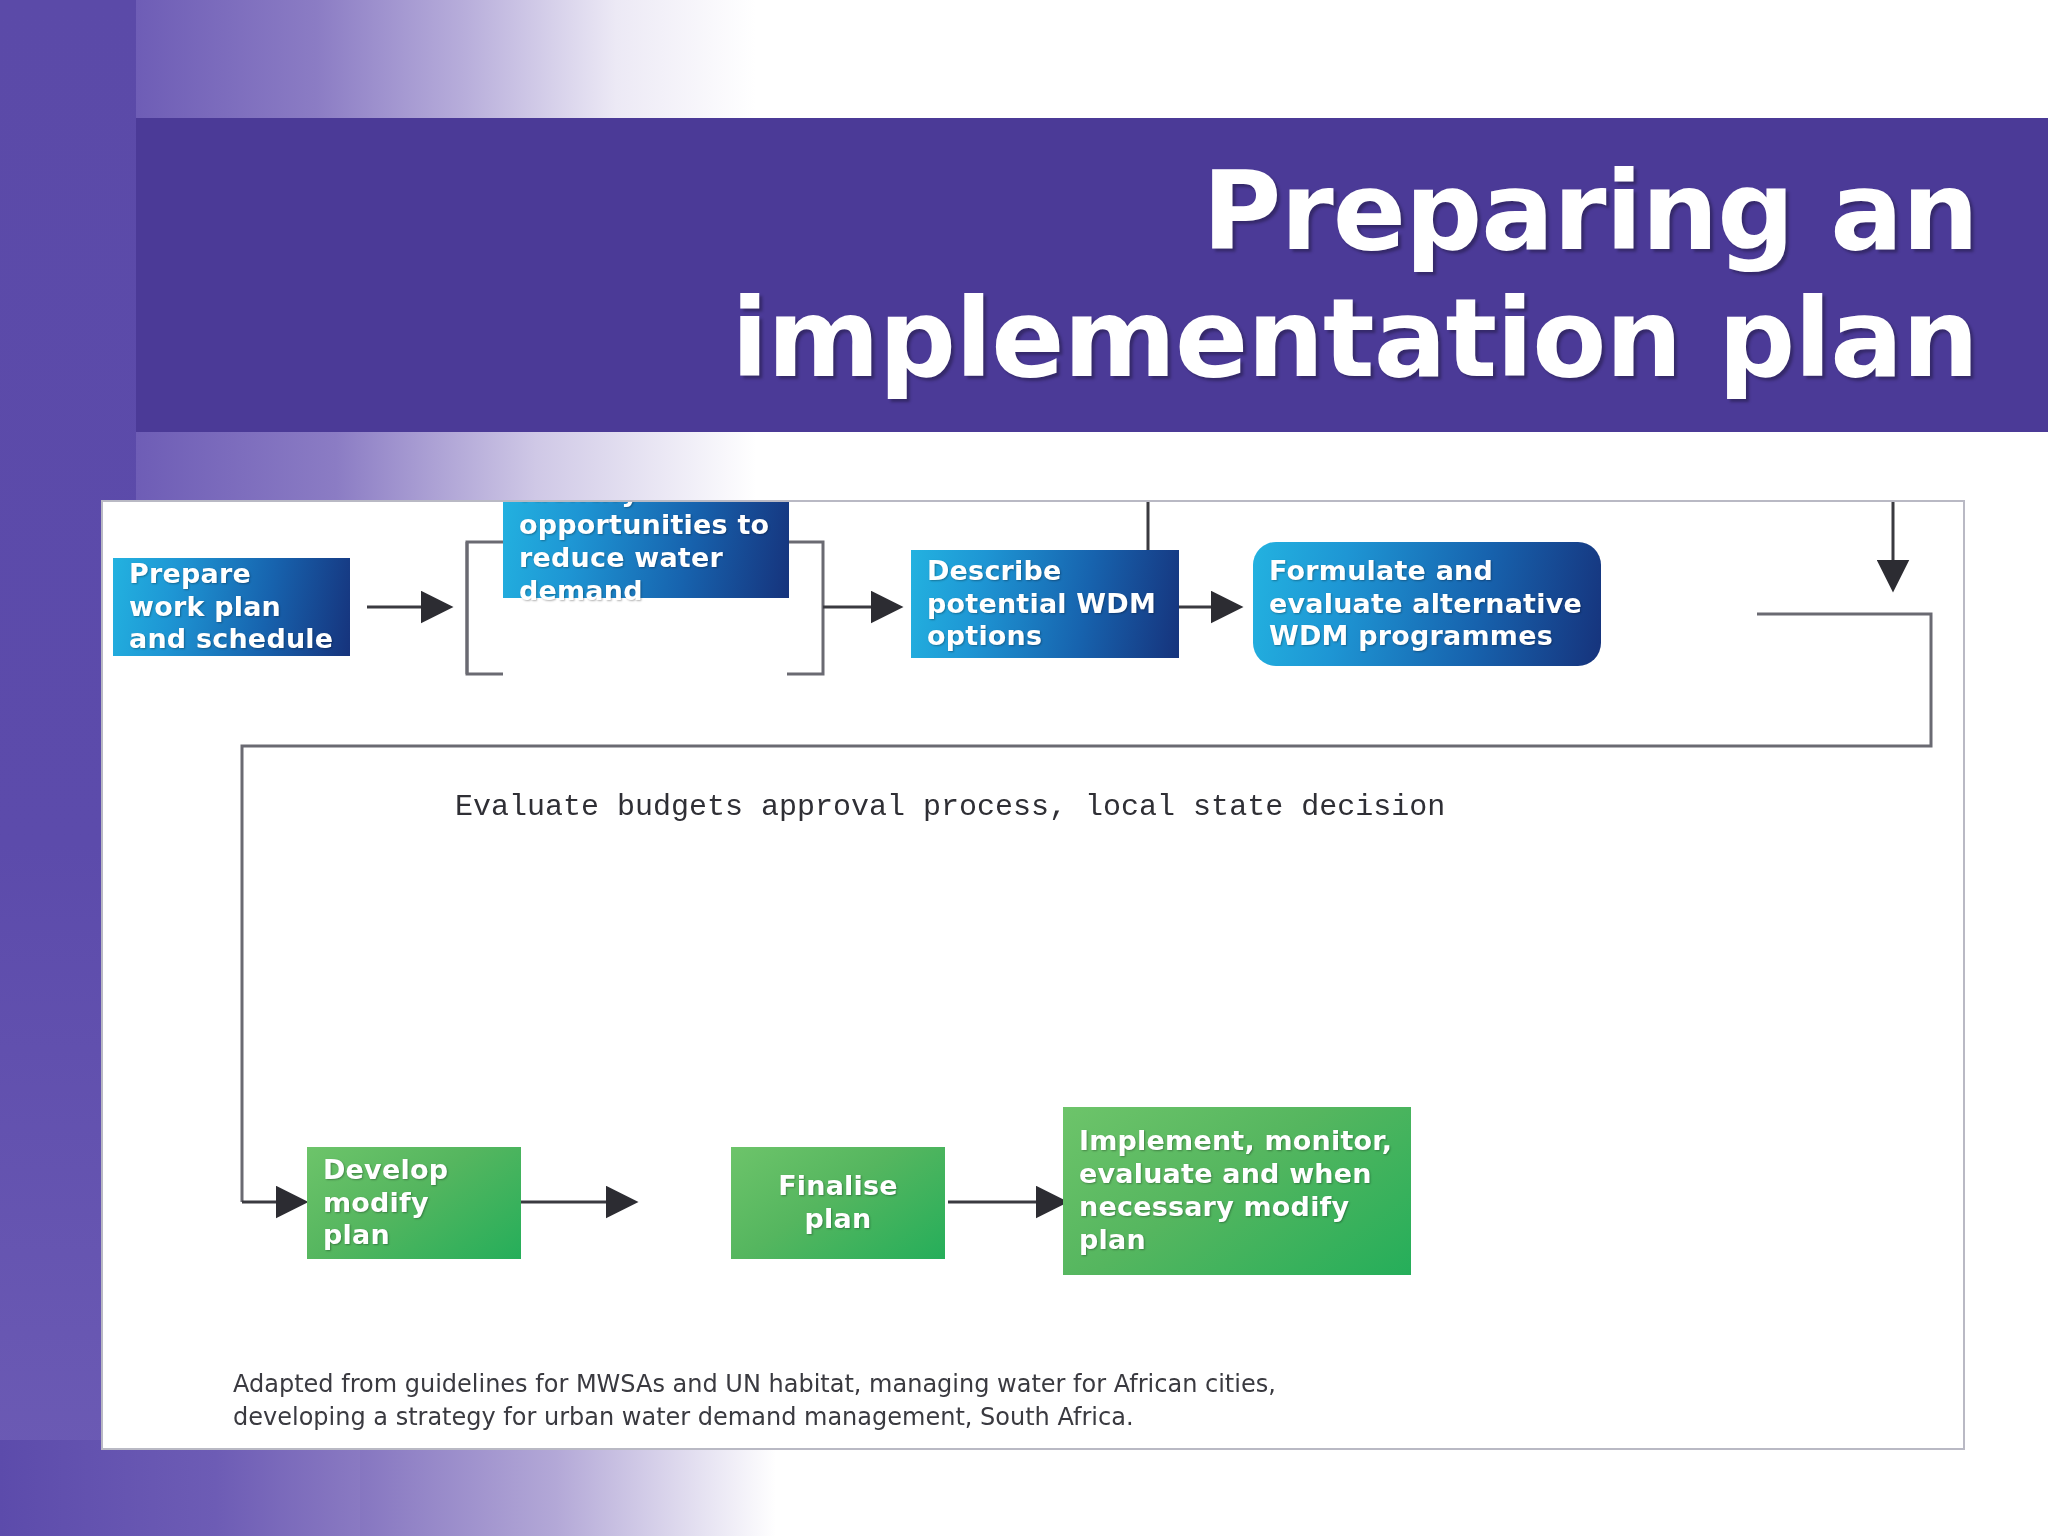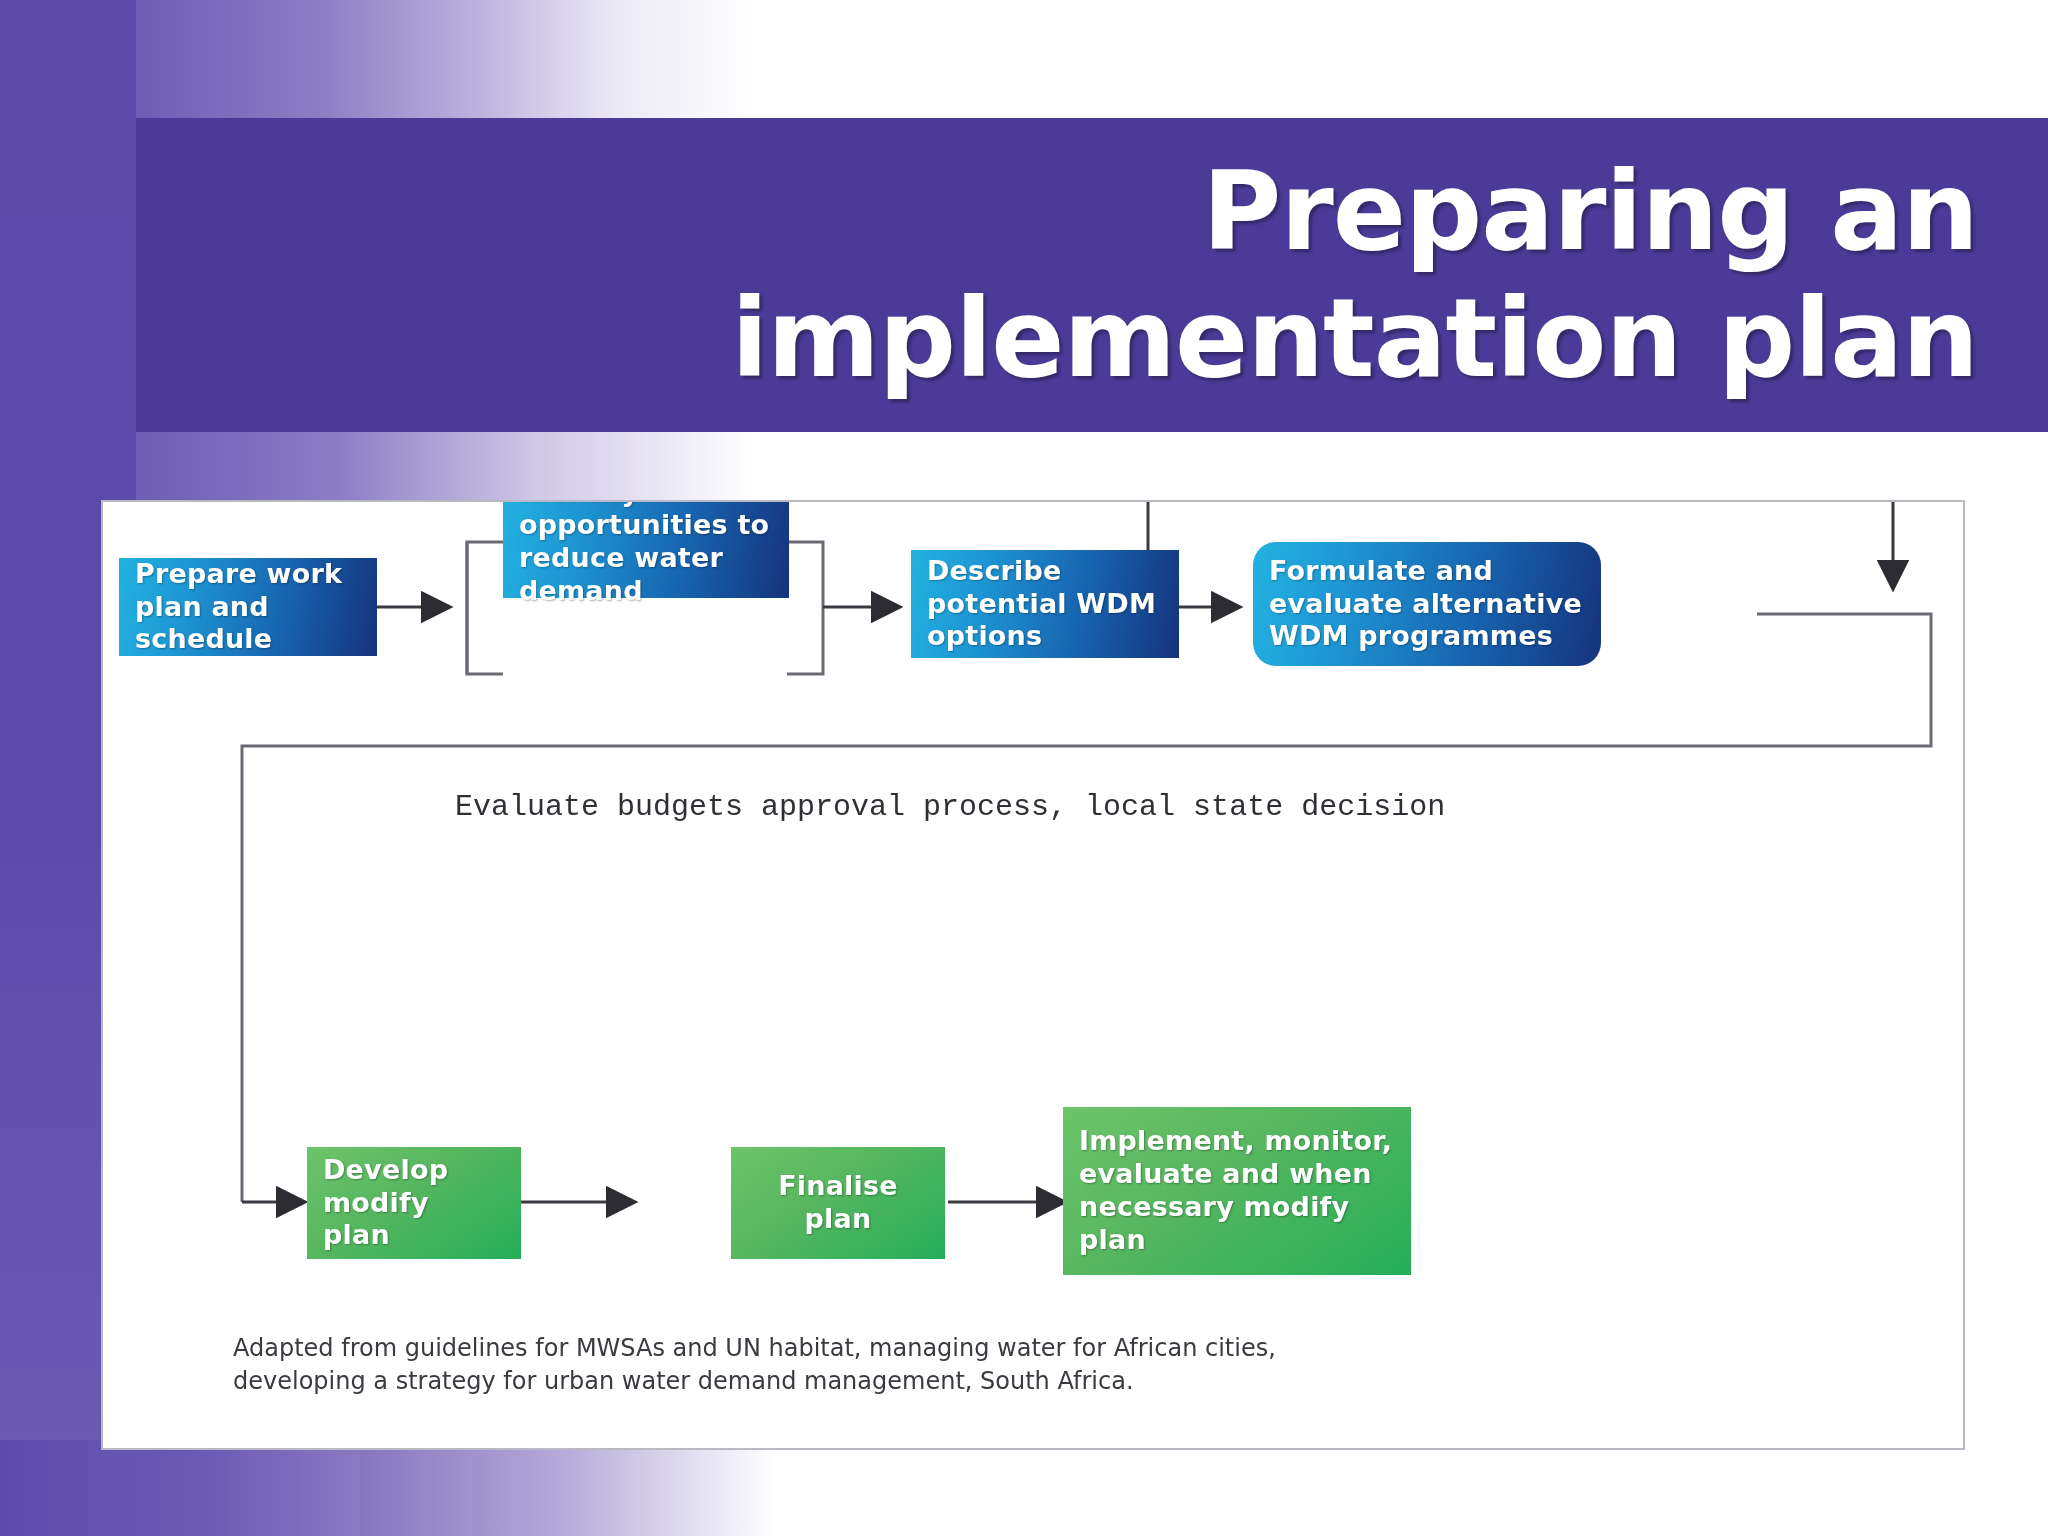--- a/index.html
+++ b/index.html
@@ -203,21 +203,21 @@
         <path d="M 1706 -40 L 1790 -40 L 1790 85" stroke="#3a3a40" stroke-width="3" fill="none" marker-end="url(#arrow)"></path>
 
         <path d="M 1654 112 L 1828 112 L 1828 244 L 139 244 L 139 700" stroke="#6a6a72" stroke-width="3" fill="none"></path>
         <path d="M 139 700 L 200 700" stroke="#3a3a40" stroke-width="3" fill="none" marker-end="url(#arrow)"></path>
 
         <path d="M 418 700 L 530 700" stroke="#3a3a40" stroke-width="3" fill="none" marker-end="url(#arrow)"></path>
 
         <path d="M 845 700 L 960 700" stroke="#3a3a40" stroke-width="3" fill="none" marker-end="url(#arrow)"></path>
       </svg>
 
-      <div class="pbox blue" style="left:16px; top:56px; width:258px; height:98px;">
+      <div class="pbox blue" style="left:10px; top:56px; width:237px; height:98px;">
         <span class="txt">Prepare work plan
 and schedule</span>
       </div>
 
       <div class="pbox blue" style="left:400px; top:-16px; width:286px; height:112px;">
         <span class="txt">Identify opportunities
 to reduce water
 demand</span>
       </div>
 
@@ -245,19 +245,19 @@
         <span class="txt" style="text-align:center;">Finalise plan</span>
       </div>
 
       <div class="pbox green" style="left:960px; top:605px; width:348px; height:168px;">
         <span class="txt">Implement, monitor,
 evaluate and
 when necessary
 modify plan</span>
       </div>
 
-      <div class="caption" style="left:130px; top:830px;">Adapted from guidelines for MWSAs and UN habitat, managing water for African cities,
+      <div class="caption" style="left:130px; top:866px;">Adapted from guidelines for MWSAs and UN habitat, managing water for African cities,
 developing a strategy for urban water demand management, South Africa.</div>
 
     </div>
   </div>
 
 </div>
 
 </body></html>

